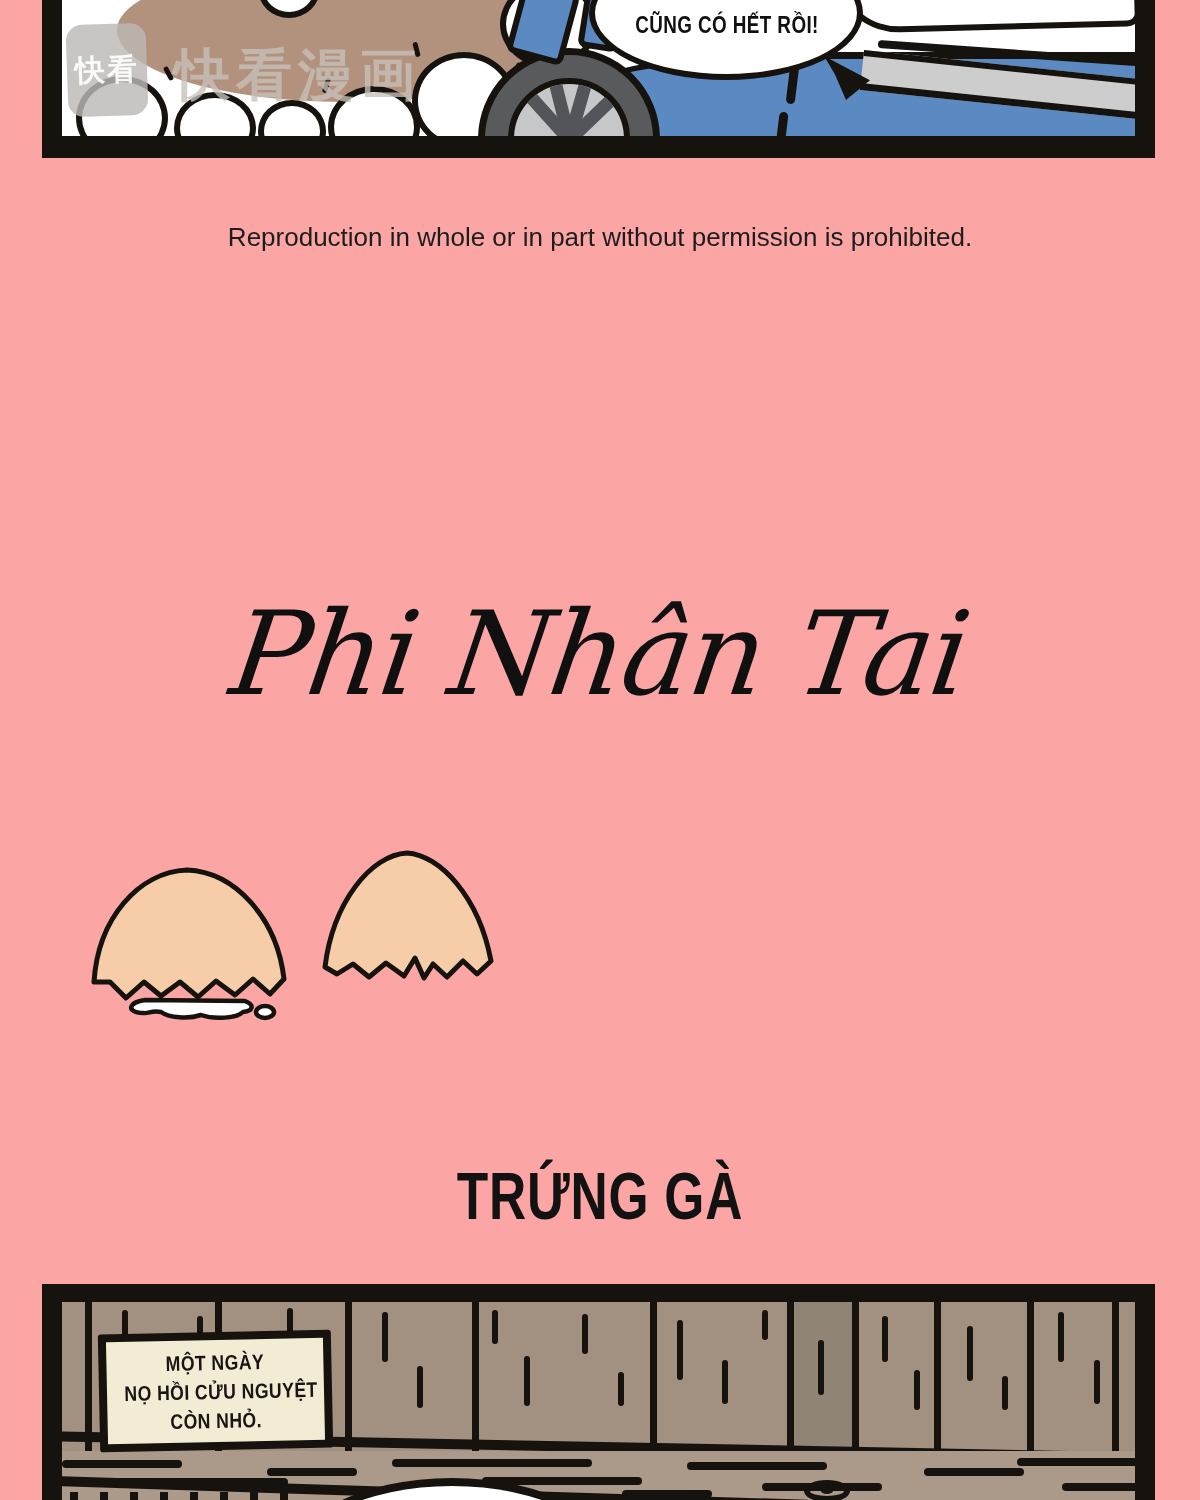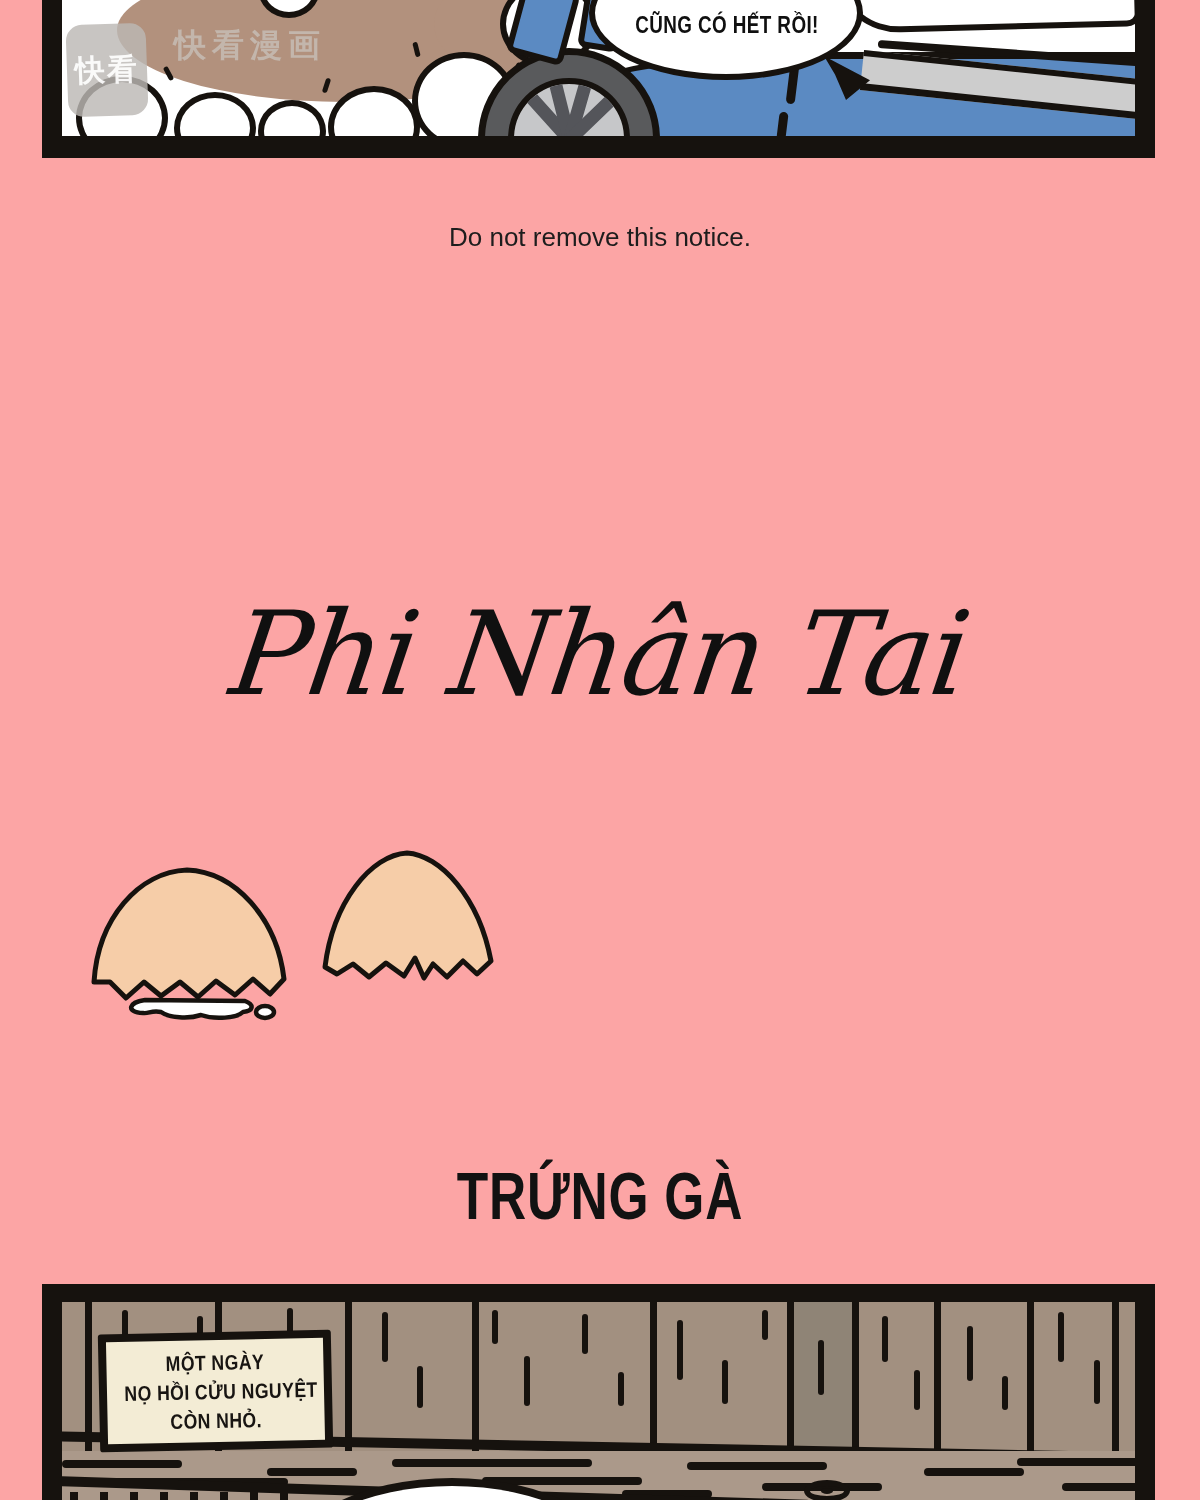--- a/index.html
+++ b/index.html
@@ -39,21 +39,21 @@
     border-radius:8px;transform:rotate(38deg)}
   .bubble{left:527px;top:-54px;width:274px;height:134px;background:#fff;
     border:6px solid var(--outline);border-radius:50%;box-sizing:border-box}
   .bubble-tail{left:758px;top:56px;width:50px;height:44px;background:var(--outline);
     clip-path:polygon(8% 0,100% 55%,52% 100%,30% 42%)}
   .bubble-text{left:545px;top:12px;width:240px;text-align:center;font-size:23px;font-weight:bold;
     color:#101010;transform:scaleX(.82);white-space:nowrap;letter-spacing:.5px}
   .wm-icon{left:5px;top:24px;width:80px;height:92px;border-radius:16px;
     background:rgba(188,184,181,.82);color:rgba(255,255,255,.9);font-weight:bold;font-size:30px;
     display:flex;align-items:center;justify-content:center;letter-spacing:2px;transform:rotate(-2deg)}
-  .wm-text{left:112px;top:24px;font-size:32px;font-weight:bold;color:rgba(200,192,186,.78);
+  .wm-text{left:112px;top:38px;font-size:56px;font-weight:bold;color:rgba(200,192,186,.78);
     letter-spacing:6px;white-space:nowrap}
 
   
   .copyright{position:absolute;left:0;top:216px;width:100%;text-align:center;
     font-size:26px;line-height:43px;color:#1d1d1d}
   .copyright p{margin:0}
   .script-title{position:absolute;left:0;top:586px;width:100%;text-align:center;margin:0;
     font-family:"DejaVu Serif",serif;font-style:italic;font-weight:normal;
     font-size:116px;color:#101010;transform:skewX(-8deg);letter-spacing:-2px}
   .episode-title{position:absolute;left:0;top:1158px;width:100%;text-align:center;margin:0;
@@ -131,21 +131,21 @@
       <div class="abs bubble"></div>
       <div class="abs bubble-tail"></div>
       <div class="abs bubble-text">CŨNG CÓ HẾT RỒI!</div>
 
       <div class="abs wm-icon">快看</div>
       <div class="abs wm-text">快看漫画</div>
     </div>
   </section>
 
   <section class="copyright">
-    <p>Do not remove this notice.</p>
+    <p>Reproduction in whole or in part without permission is prohibited.</p>
   </section>
 
   <h1 class="script-title">Phi Nhân Tai</h1>
 
   <div class="eggs">
     <svg class="abs" style="left:0;top:10px" width="210" height="168" viewBox="0 0 210 168">
       <path d="M 9 127 C 13 63 54 17 102 15 C 150 17 192 63 199 124
                L 185 139 L 168 124 L 150 140 L 131 126 L 113 142 L 95 127
                L 76 141 L 59 127 L 41 143 L 25 127 Z" fill="var(--egg)" stroke="var(--outline)" stroke-width="5" stroke-linejoin="round"></path>
       <path d="M 60 145 C 44 147 40 157 58 158 C 64 159 66 155 76 157

